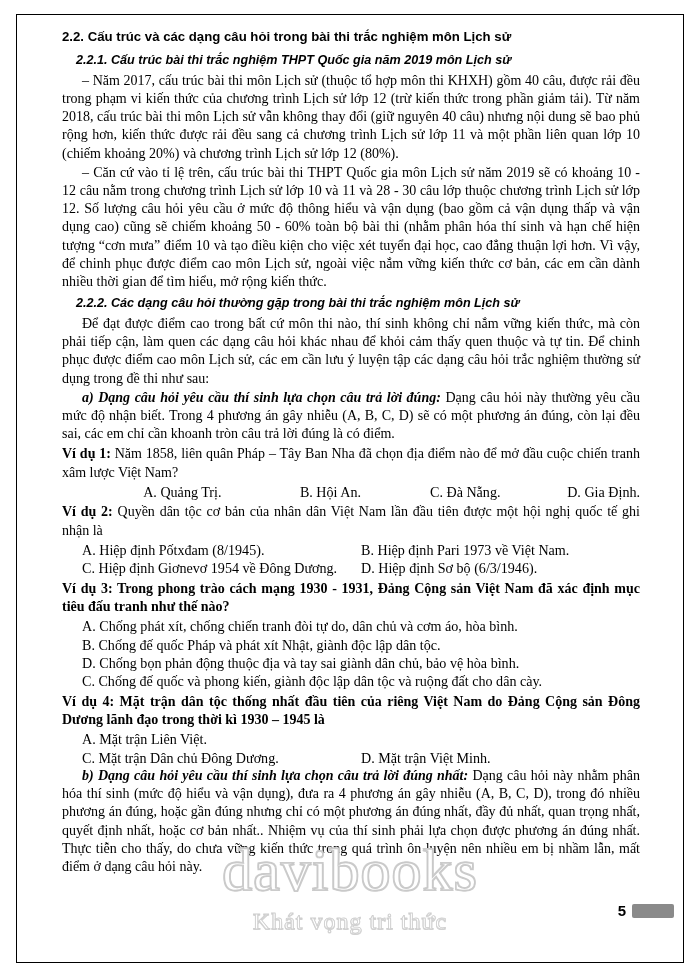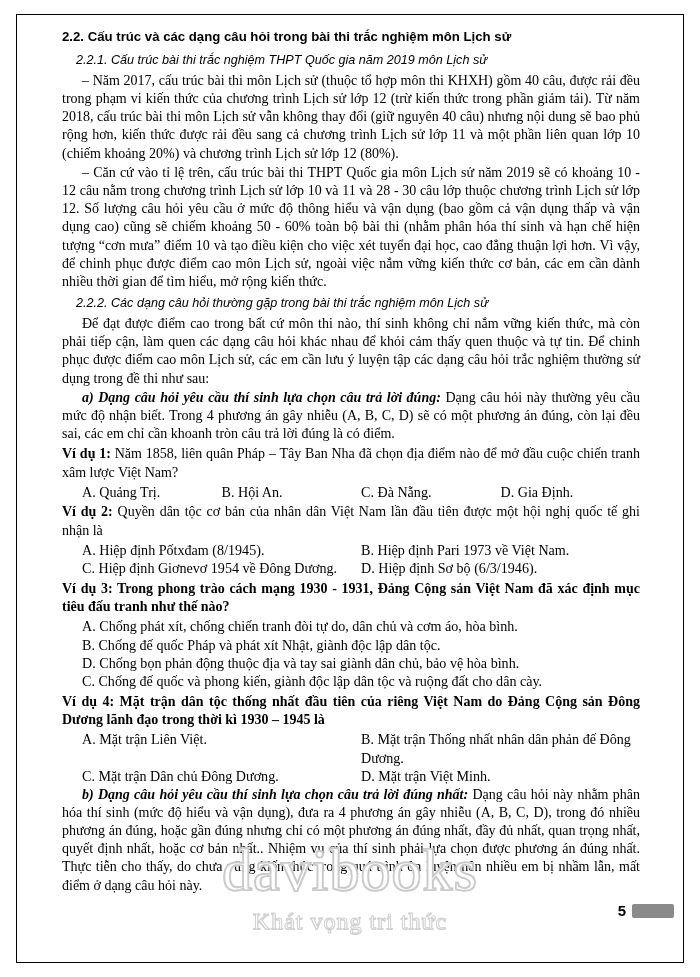--- a/index.html
+++ b/index.html
@@ -41,21 +41,21 @@
   h2.sec-title {
     font-family: "Liberation Sans", sans-serif;
     font-size: 13.2px;
     font-weight: bold;
     margin: 0 0 6px 0;
     line-height: 1.35;
   }
   h3.subsec-title {
     font-family: "Liberation Sans", sans-serif;
     font-size: 12.6px;
-    font-weight: normal;
+    font-weight: bold;
     font-style: italic;
     margin: 4px 0 3px 14px;
     line-height: 1.35;
   }
   p.para {
     font-size: 14px;
     line-height: 1.30;
     margin: 0 0 1px 0;
     text-align: justify;
     text-indent: 20px;
@@ -79,21 +79,21 @@
   .opts-row {
     display: flex;
     font-size: 14.1px;
     line-height: 1.32;
     margin: 0;
     padding-left: 20px;
   }
   .opts-row > span {
     display: block;
   }
-  .opt4 { width: 25%; }
+  .opt4 { width: 25%; text-align: right; }
   .opt2 { width: 50%; }
   
   .watermark {
     position: absolute;
     left: 0;
     top: 840px;
     width: 700px;
     text-align: center;
     pointer-events: none;
     user-select: none;
@@ -197,21 +197,20 @@
     <p class="sub-item">A. Chống phát xít, chống chiến tranh đòi tự do, dân chủ và cơm áo, hòa bình.</p>
     <p class="sub-item">B. Chống đế quốc Pháp và phát xít Nhật, giành độc lập dân tộc.</p>
     <p class="sub-item">D. Chống bọn phản động thuộc địa và tay sai giành dân chủ, bảo vệ hòa bình.</p>
     <p class="sub-item">C. Chống đế quốc và phong kiến, giành độc lập dân tộc và ruộng đất cho dân cày.</p>
 
     <p class="example">
       <span class="b">Ví dụ 4:</span><span class="b"> Mặt trận dân tộc thống nhất đầu tiên của riêng Việt Nam do Đảng Cộng sản Đông Dương lãnh đạo trong thời kì 1930 – 1945 là</span>
     </p>
     <div class="opts-row">
       <span class="opt2">A. Mặt trận Liên Việt.</span>
-      <span class="opt2">B. Mặt trận Thống nhất nhân dân phản đế Đông Dương.</span>
     </div>
     <div class="opts-row">
       <span class="opt2">C. Mặt trận Dân chủ Đông Dương.</span>
       <span class="opt2">D. Mặt trận Việt Minh.</span>
     </div>
 
     <p class="para">
       <span class="bi">b) Dạng câu hỏi yêu cầu thí sinh lựa chọn câu trả lời đúng nhất:</span><span> Dạng câu hỏi này nhằm phân hóa thí sinh (mức độ hiểu và vận dụng), đưa ra 4 phương án gây nhiễu (A, B, C, D), trong đó nhiều phương án đúng, hoặc gần đúng nhưng chỉ có một phương án đúng nhất, đầy đủ nhất, quan trọng nhất, quyết định nhất, hoặc cơ bản nhất.. Nhiệm vụ của thí sinh phải lựa chọn được phương án đúng nhất. Thực tiễn cho thấy, do chưa vững kiến thức trong quá trình ôn luyện nên nhiều em bị nhầm lẫn, mất điểm ở dạng câu hỏi này.</span>
     </p>
 

